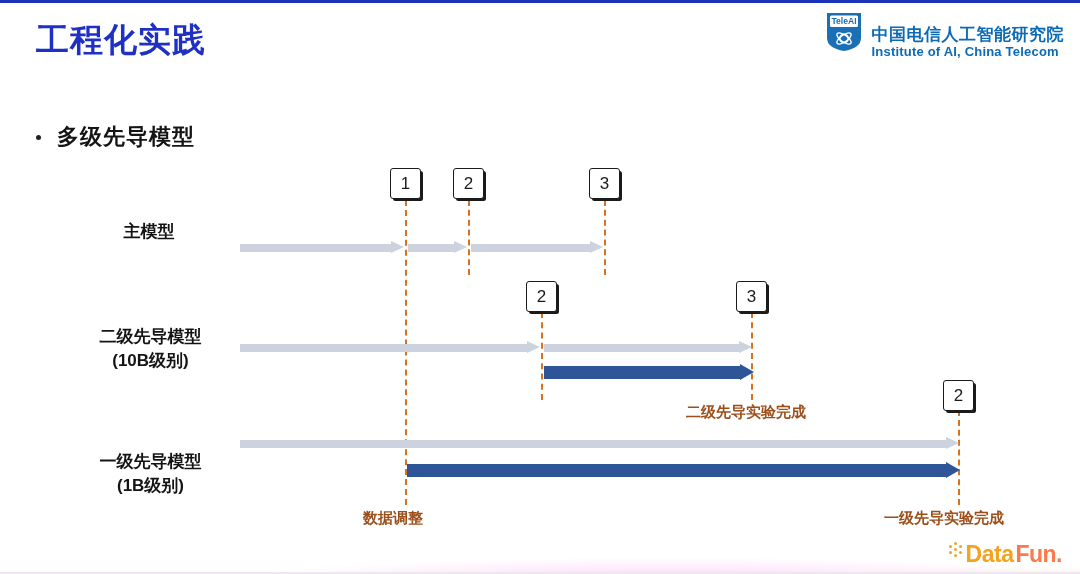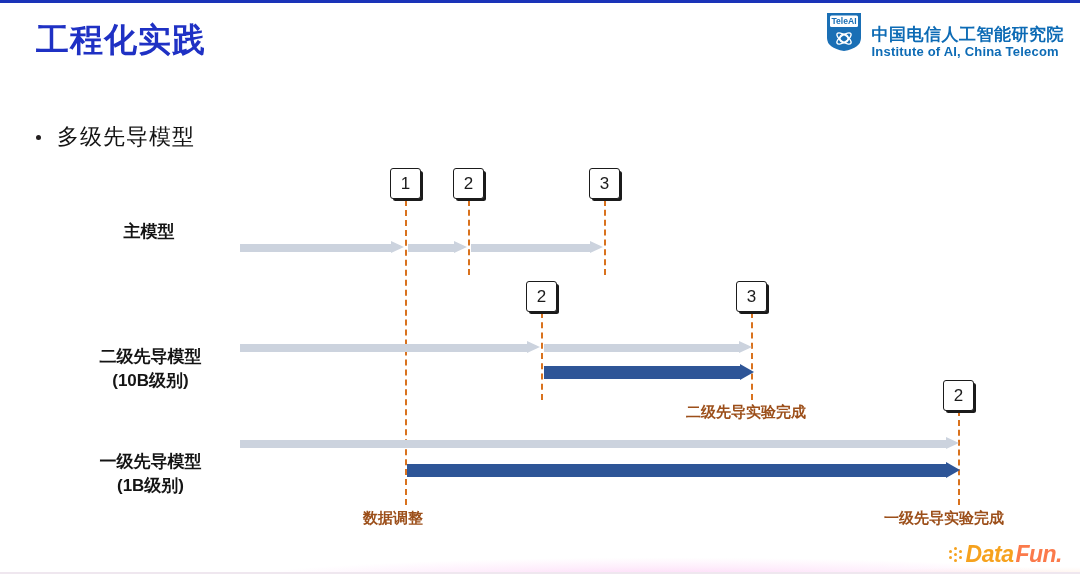--- a/index.html
+++ b/index.html
@@ -72,21 +72,21 @@
     gap: 16px;
   }
   .bullet-dot {
     width: 5px; height: 5px;
     border-radius: 50%;
     background: #231f20;
     display: inline-block;
   }
   .bullet-label {
     font-size: 22px;
-    font-weight: normal;
+    font-weight: bold;
     color: #141414;
     letter-spacing: 1px;
     white-space: nowrap;
   }
 
   
   .diagram {
     position: absolute;
     left: 0; top: 0;
     width: 1080px; height: 574px;
@@ -176,25 +176,23 @@
   .footer-line {
     position: absolute;
     left: 0; bottom: 0;
     width: 1080px; height: 2px;
     background: #efe7ef;
   }
   .datafun {
     position: absolute;
     right: 18px; bottom: 6px;
     display: flex;
-    align-items: center;
     gap: 2px;
     font-size: 23px;
     font-weight: bold;
-    font-style: italic;
     letter-spacing: -0.5px;
   }
   .df-dots { width: 15px; height: 18px; position: relative; }
   .df-dots i {
     position: absolute;
     width: 3.2px; height: 3.2px;
     border-radius: 50%;
     background: #f6a21e;
     display: block;
   }
@@ -253,21 +251,21 @@
   </div>
   <div class="bar gray" style="left:408px; top:241px; width:59px;">
     <div class="shaft" style="width:46px;"></div>
     <div class="head" style="left:46px;"></div>
   </div>
   <div class="bar gray" style="left:471px; top:241px; width:132px;">
     <div class="shaft" style="width:119px;"></div>
     <div class="head" style="left:119px;"></div>
   </div>
 
-  <div class="row-label" style="left:68px; top:325px; width:165px;margin-top:20px;">
+  <div class="row-label" style="left:68px; top:325px; width:165px;">
     <div>二级先导模型</div>
     <div>(10B级别)</div>
   </div>
 
   <div class="marker" style="left:526px; top:281px;">2</div>
   <div class="marker" style="left:736px; top:281px;">3</div>
 
   <div class="bar gray" style="left:240px; top:341px; width:300px;">
     <div class="shaft" style="width:287px;"></div>
     <div class="head" style="left:287px;"></div>

